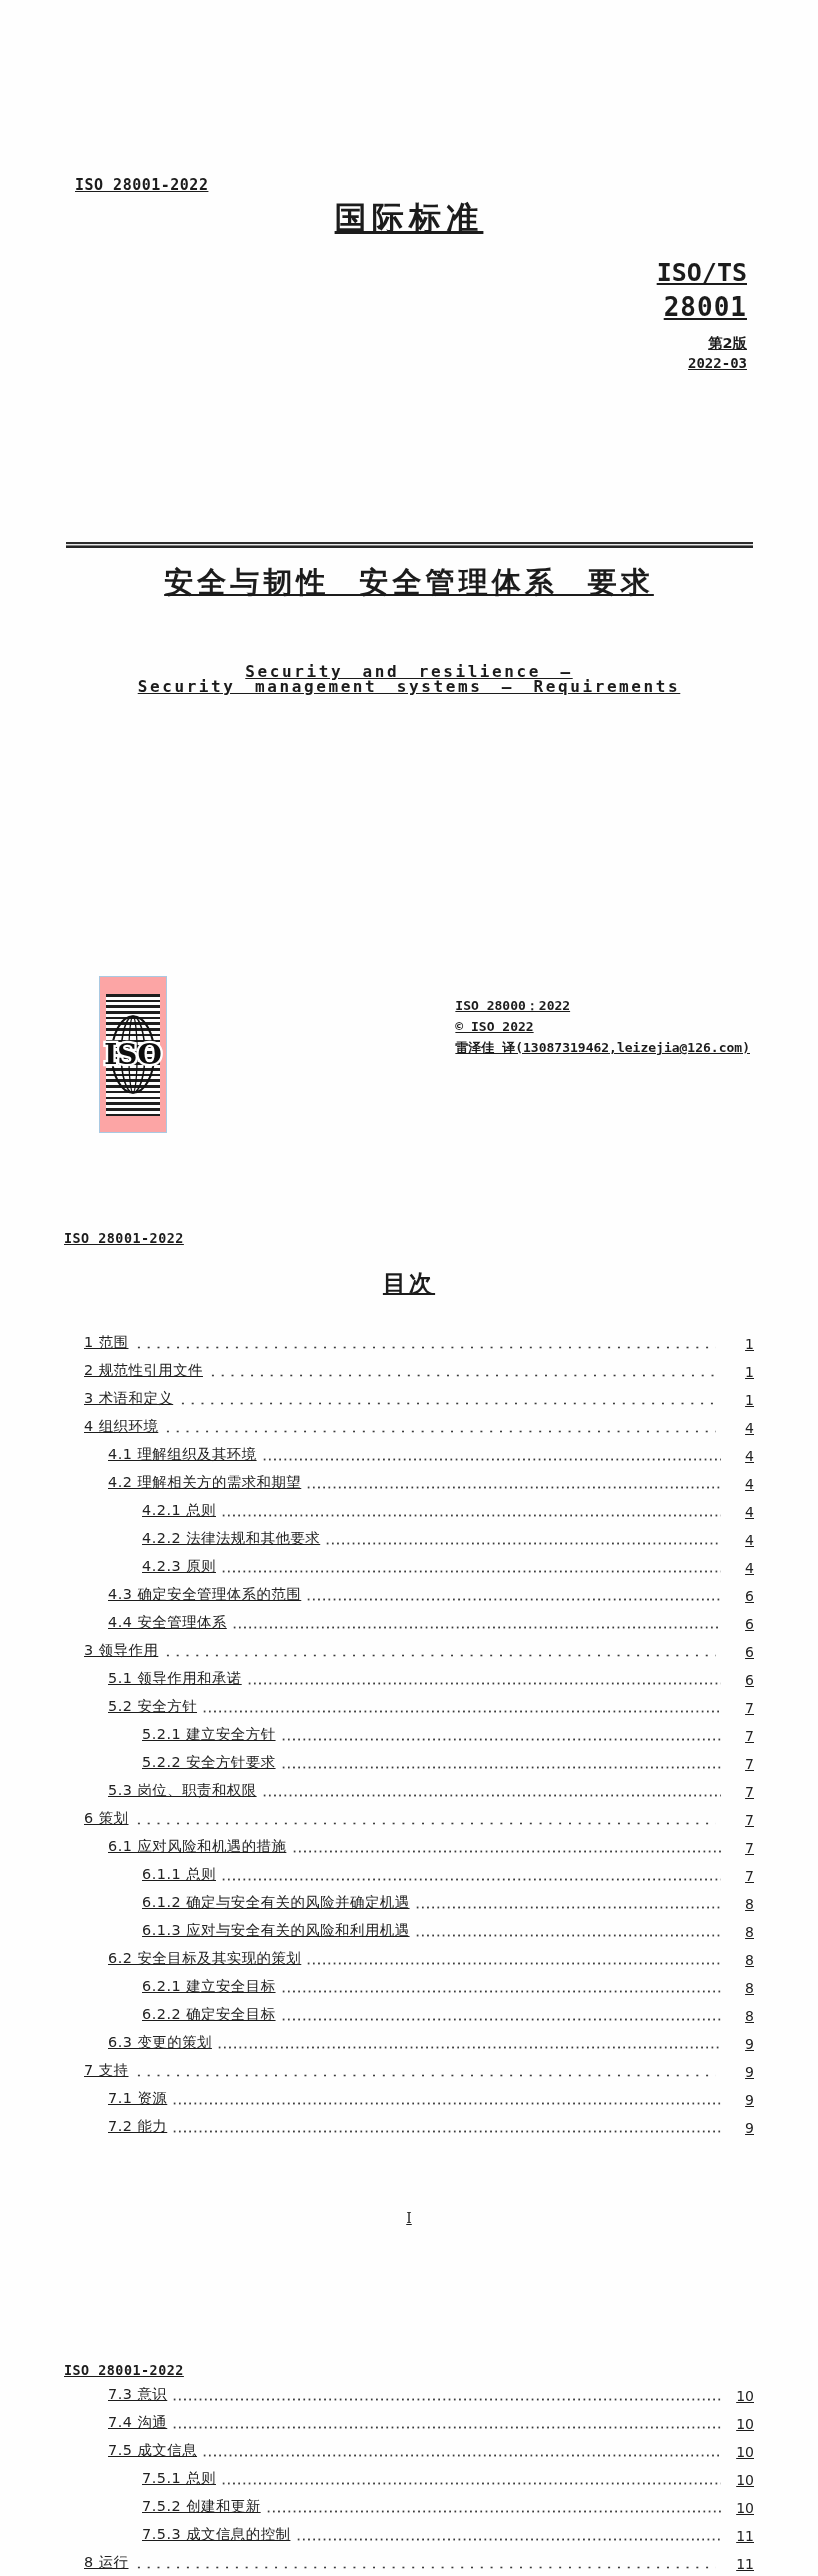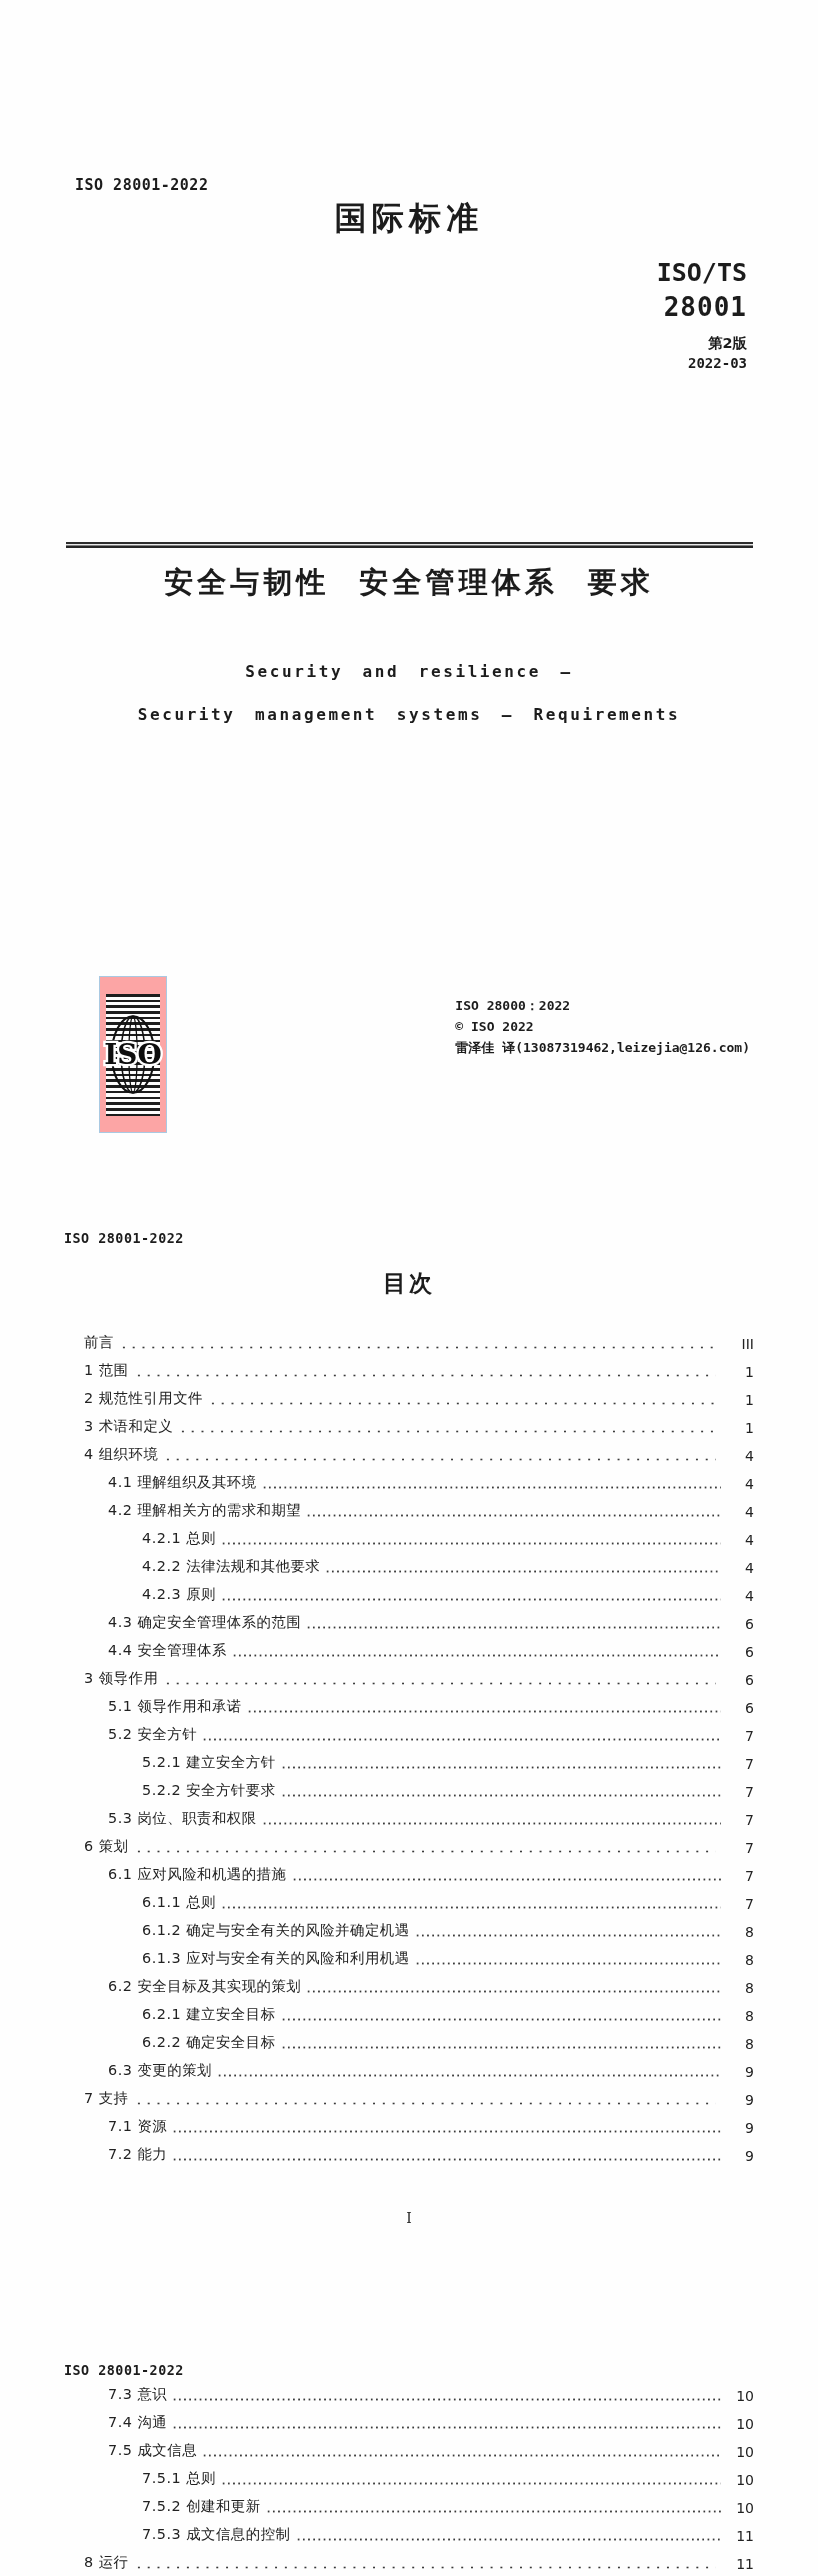--- a/index.html
+++ b/index.html
@@ -1,33 +1,33 @@
 <!DOCTYPE html>
 <html style="font-size:8.2px"><head>
 <meta charset="utf-8">
 <style>
   html,body{margin:0;padding:0;background:#ffffff;}
   body{font-family:"DejaVu Sans",sans-serif;color:#1c1c1c;}
   .canvas{position:relative;width:818px;height:3468px;background:#fefefe;overflow:hidden;}
-  .abs{position:absolute;}
+  .abs{position:absolute;text-decoration:underline;}
   .center{left:0;width:818px;text-align:center;}
 
   
   .cover-ref{left:75px;top:176px;font:700 15px "DejaVu Sans Mono",monospace;letter-spacing:0.5px;}
   .intl-title{top:197px;font-size:32px;font-weight:600;letter-spacing:5.2px;}
   .code-block{right:71px;top:257px;text-align:right;font-family:"DejaVu Sans Mono",monospace;font-weight:700;}
   .code-line1{font-size:25px;line-height:31px;}
   .code-line2{font-size:26px;line-height:38px;letter-spacing:1px;}
   .edition{font-size:14.4px;line-height:23px;margin-top:6.2px;font-family:"DejaVu Sans",sans-serif;}
   .pubdate{font-size:14px;line-height:17.5px;}
   .rule{left:66px;top:542px;width:687px;height:6.2px;
         background:linear-gradient(180deg,#2d2d2d 0 1.5px,#e9e9e9 1.5px 2.6px,#808080 2.6px 4.1px,#262626 4.1px 6.2px);}
   .main-title-cn{top:563px;font-size:29px;font-weight:700;letter-spacing:4.1px;word-spacing:15.5px;}
   .en-title{font:700 16px "DejaVu Sans Mono",monospace;letter-spacing:2.6px;word-spacing:7.2px;}
-  .en1{top:662px;} .en2{top:705px;}
+  .en1{top:662px;} .en2{top:677px;}
 
   .logo-box{left:99px;top:976px;width:66px;height:155px;border:1px solid #a9c9e2;background:#fca5a5;}
   .logo-stripes{position:absolute;left:6.2px;right:6.2px;top:16.5px;bottom:16.5px;
         background:repeating-linear-gradient(180deg,#1d1d1d 0 2.6px,#fdfdfd 2.6px 5.7px);}
   .logo-svg{position:absolute;left:0;top:0;width:100%;height:100%;}
 
   .ref-block{right:68px;top:995px;font-weight:600;font-size:13px;line-height:21px;
         font-family:"DejaVu Sans Mono",monospace;}
 
   
@@ -85,25 +85,20 @@
       <div>© ISO 2022</div>
       <div>雷泽佳 译(13087319462,leizejia@126.com)</div>
     </div>
   </section>
 
   <section>
     <div class="abs page-header p2-header">ISO 28001-2022</div>
     <div class="abs center toc-title">目次</div>
     <div class="abs toc-list toc-a">
         <div class="toc-row lvl0 chapter">
-          <span class="lbl">前言</span>
-          <span class="leader"></span>
-          <span class="toc-page">III</span>
-        </div>
-        <div class="toc-row lvl0 chapter">
           <span class="lbl">1 范围</span>
           <span class="leader"></span>
           <span class="toc-page">1</span>
         </div>
         <div class="toc-row lvl0 chapter">
           <span class="lbl">2 规范性引用文件</span>
           <span class="leader"></span>
           <span class="toc-page">1</span>
         </div>
         <div class="toc-row lvl0 chapter">

